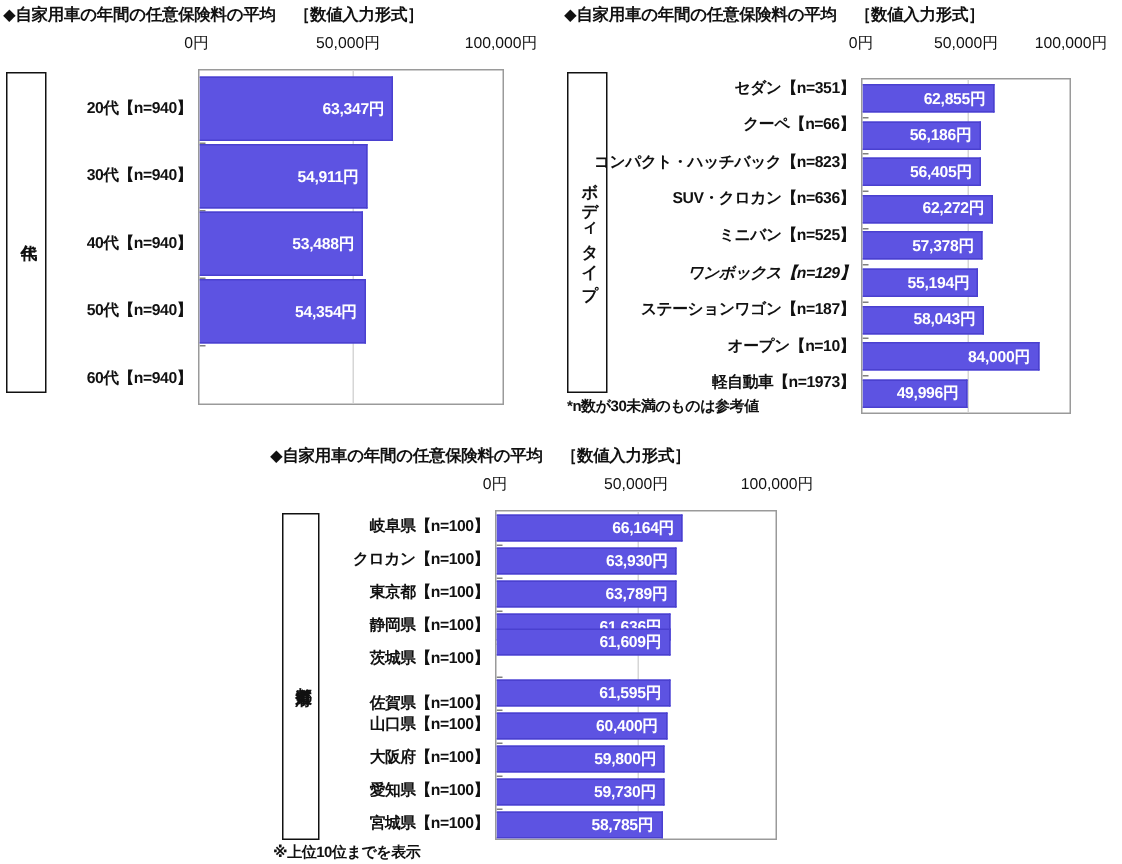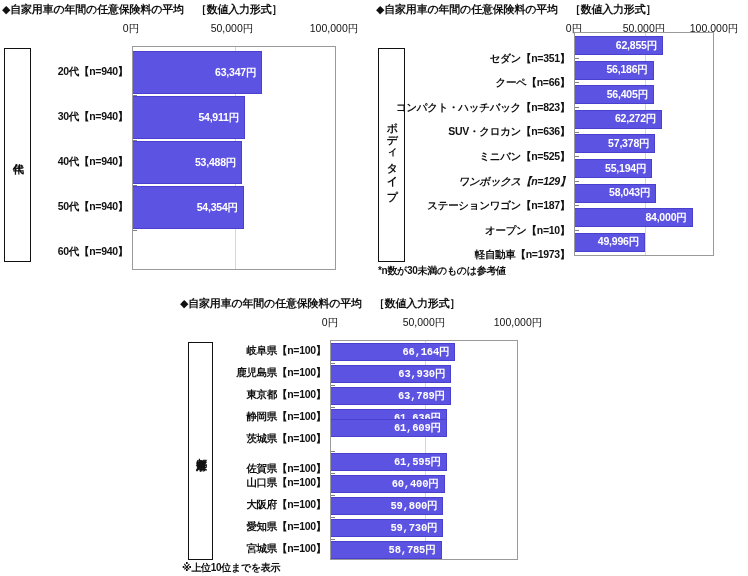--- a/index.html
+++ b/index.html
@@ -167,21 +167,21 @@
       <div class="cat-label" style="left: 36px; width: 92px; top: 230px; height: 43px;">60代【n=940】</div>
     </div>
     <div class="panel" style="left: 0px; top: 0px; width: 748px; height: 576px;">
       <div class="chart-title" style="position: absolute; left: 376px; top: 2px;"><span>◆自家用車の年間の任意保険料の平均</span><span class="title-suffix">［数値入力形式］</span></div>
       <div class="axis-tick" style="left: 574px; top: 22px;">0円</div>
       <div class="axis-tick" style="left: 644px; top: 22px;">50,000円</div>
       <div class="axis-tick" style="left: 714px; top: 22px;">100,000円</div>
       <div class="group-box" style="left: 378px; top: 48px; width: 27px; height: 214px;">
         <div class="gb-text">ボディタイプ</div>
       </div>
-      <div class="plot" style="left: 574px; top: 32px; width: 140px; height: 224px; border-color: rgb(154, 154, 154);">
+      <div class="plot" style="left: 574px; top: 52px; width: 140px; height: 224px; border-color: rgb(154, 154, 154);">
         <div class="gridline" style="left: 70px;"></div>
         <div class="bar-row" style="top: 3px; height: 19px; width: 100%;">
           <div class="bar" style="width: 87.997px; background: rgb(93, 83, 226); border-color: rgb(74, 64, 207);">
             <span class="bar-value" style="color: rgb(255, 255, 255);">62,855円</span>
           </div>
         </div>
         <div class="tickmark" style="top: 25px;"></div>
         <div class="bar-row" style="top: 27.6px; height: 19px; width: 100%;">
           <div class="bar" style="width: 78.6604px; background: rgb(93, 83, 226); border-color: rgb(74, 64, 207);">
             <span class="bar-value" style="color: rgb(255, 255, 255);">56,186円</span>
@@ -242,21 +242,21 @@
       <div class="footnote" style="left: 378px; top: 264px;">*n数が30未満のものは参考値</div>
     </div>
     <div class="panel" style="left: 0px; top: 0px; width: 748px; height: 576px;">
       <div class="chart-title" style="position: absolute; left: 180px; top: 296px;"><span>◆自家用車の年間の任意保険料の平均</span><span class="title-suffix">［数値入力形式］</span></div>
       <div class="axis-tick" style="left: 330px; top: 316px;">0円</div>
       <div class="axis-tick" style="left: 424px; top: 316px;">50,000円</div>
       <div class="axis-tick" style="left: 518px; top: 316px;">100,000円</div>
       <div class="group-box" style="left: 188px; top: 342px; width: 25px; height: 218px;">
         <div class="gb-text">都道府県</div>
       </div>
-      <div class="plot" style="left: 330px; top: 340px; width: 188px; height: 220px; border-color: rgb(154, 154, 154); font-family: Liberation Mono, monospace;">
+      <div class="plot" style="left: 330px; top: 340px; width: 188px; height: 220px; border-color: rgb(154, 154, 154);">
         <div class="gridline" style="left: 94px;"></div>
         <div class="bar-row" style="top: 2px; height: 18px; width: 100%;">
           <div class="bar" style="width: 124.388px; background: rgb(93, 83, 226); border-color: rgb(74, 64, 207);">
             <span class="bar-value" style="color: rgb(255, 255, 255);">66,164円</span>
           </div>
         </div>
         <div class="tickmark" style="top: 22px;"></div>
         <div class="bar-row" style="top: 24px; height: 18px; width: 100%;">
           <div class="bar" style="width: 120.188px; background: rgb(93, 83, 226); border-color: rgb(74, 64, 207);">
             <span class="bar-value" style="color: rgb(255, 255, 255);">63,930円</span>
@@ -305,21 +305,21 @@
           </div>
         </div>
         <div class="tickmark" style="top: 198px;"></div>
         <div class="bar-row" style="top: 200px; height: 18px; width: 100%;">
           <div class="bar" style="width: 110.516px; background: rgb(93, 83, 226); border-color: rgb(74, 64, 207);">
             <span class="bar-value" style="color: rgb(255, 255, 255);">58,785円</span>
           </div>
         </div>
       </div>
       <div class="cat-label" style="left: 216px; width: 110px; top: 342px; height: 18px;">岐阜県【n=100】</div>
-      <div class="cat-label" style="left: 216px; width: 110px; top: 364px; height: 18px;">鹿児島県【n=100】</div>
+      <div class="cat-label" style="left: 216px; width: 110px; top: 364px; height: 18px;">クロカン【n=100】</div>
       <div class="cat-label" style="left: 216px; width: 110px; top: 386px; height: 18px;">東京都【n=100】</div>
       <div class="cat-label" style="left: 216px; width: 110px; top: 408px; height: 18px;">静岡県【n=100】</div>
       <div class="cat-label" style="left: 216px; width: 110px; top: 430px; height: 18px;">茨城県【n=100】</div>
       <div class="cat-label" style="left: 216px; width: 110px; top: 460px; height: 18px; text-align: center;">佐賀県【n=100】</div>
       <div class="cat-label" style="left: 216px; width: 110px; top: 474px; height: 18px;">山口県【n=100】</div>
       <div class="cat-label" style="left: 216px; width: 110px; top: 496px; height: 18px;">大阪府【n=100】</div>
       <div class="cat-label" style="left: 216px; width: 110px; top: 518px; height: 18px;">愛知県【n=100】</div>
       <div class="cat-label" style="left: 216px; width: 110px; top: 540px; height: 18px;">宮城県【n=100】</div>
       <div class="footnote" style="left: 182px; top: 561px;">※上位10位までを表示</div>
     </div>

